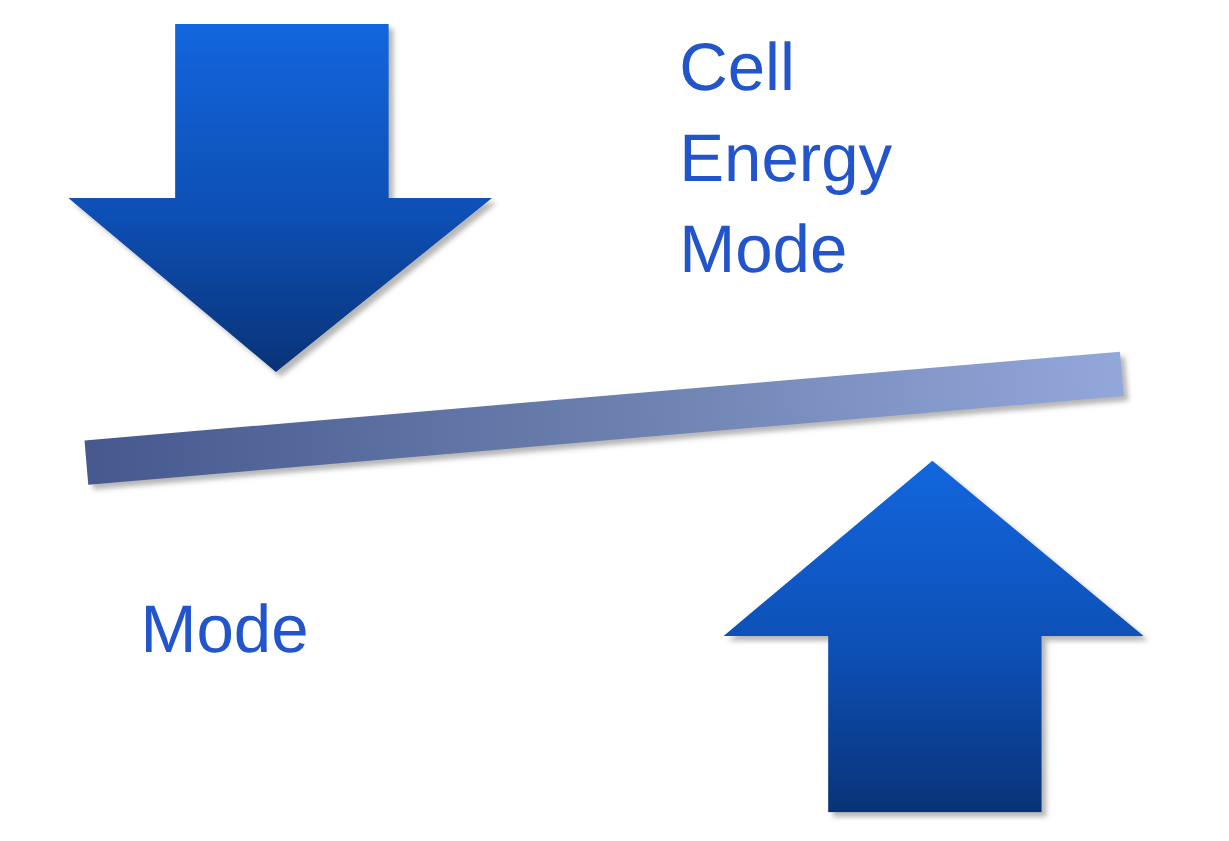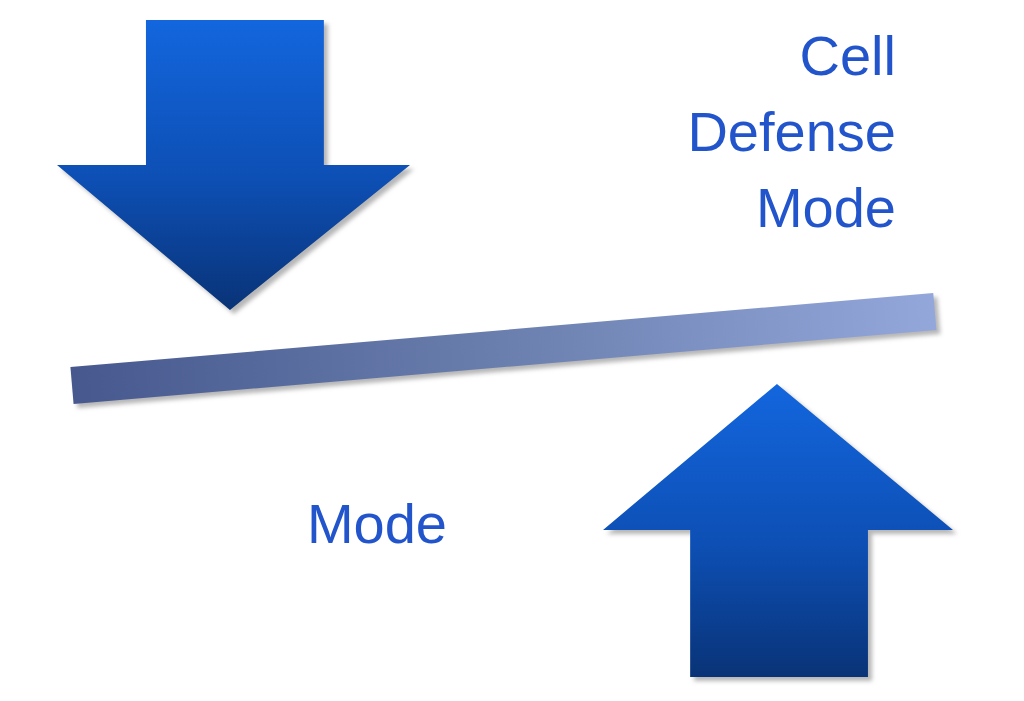--- a/index.html
+++ b/index.html
@@ -61,21 +61,21 @@
     height: 100%;
     background: linear-gradient(90deg, var(--beam-left, #46588e) 0%, var(--beam-mid, #6b7fae) 50%, var(--beam-right, #93a7db) 100%);
     transform: rotate(-4.9deg);
     transform-origin: 0 50%;
   }
   .label {
     position: absolute;
     color: var(--label-text, #2255cc);
     font-size: 56px;
     line-height: 76px;
-    text-align: right;
+    text-align: left;
     white-space: nowrap;
   }
   .label-top {
     left: 566px;
     top: 18px;
     width: 330px;
   }
   .label-bottom {
     left: 117px;
     top: 486px;
@@ -86,21 +86,21 @@
 <body>
 
 <div class="canvas">
 
   <div class="shadow-wrap down-arrow-wrap">
     <div class="down-arrow"></div>
   </div>
 
   <div class="label label-top">
     <div>Cell</div>
-    <div>Defense</div>
+    <div>Energy</div>
     <div>Mode</div>
   </div>
 
   <div class="shadow-wrap beam-wrap">
     <div class="beam"></div>
   </div>
 
   <div class="label label-bottom">
     <div>Mode</div>
   </div>

